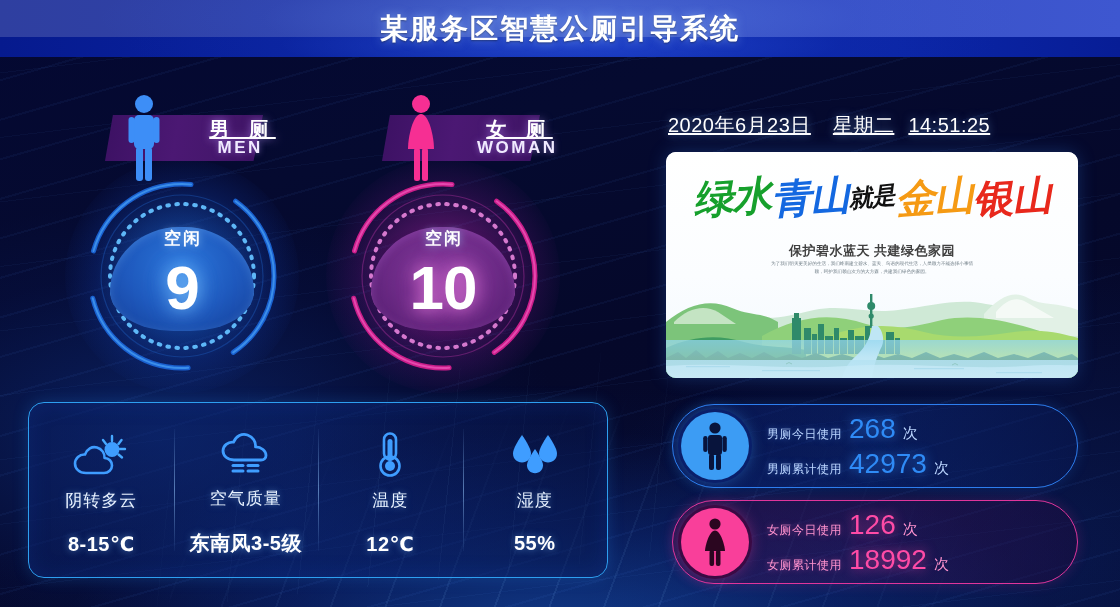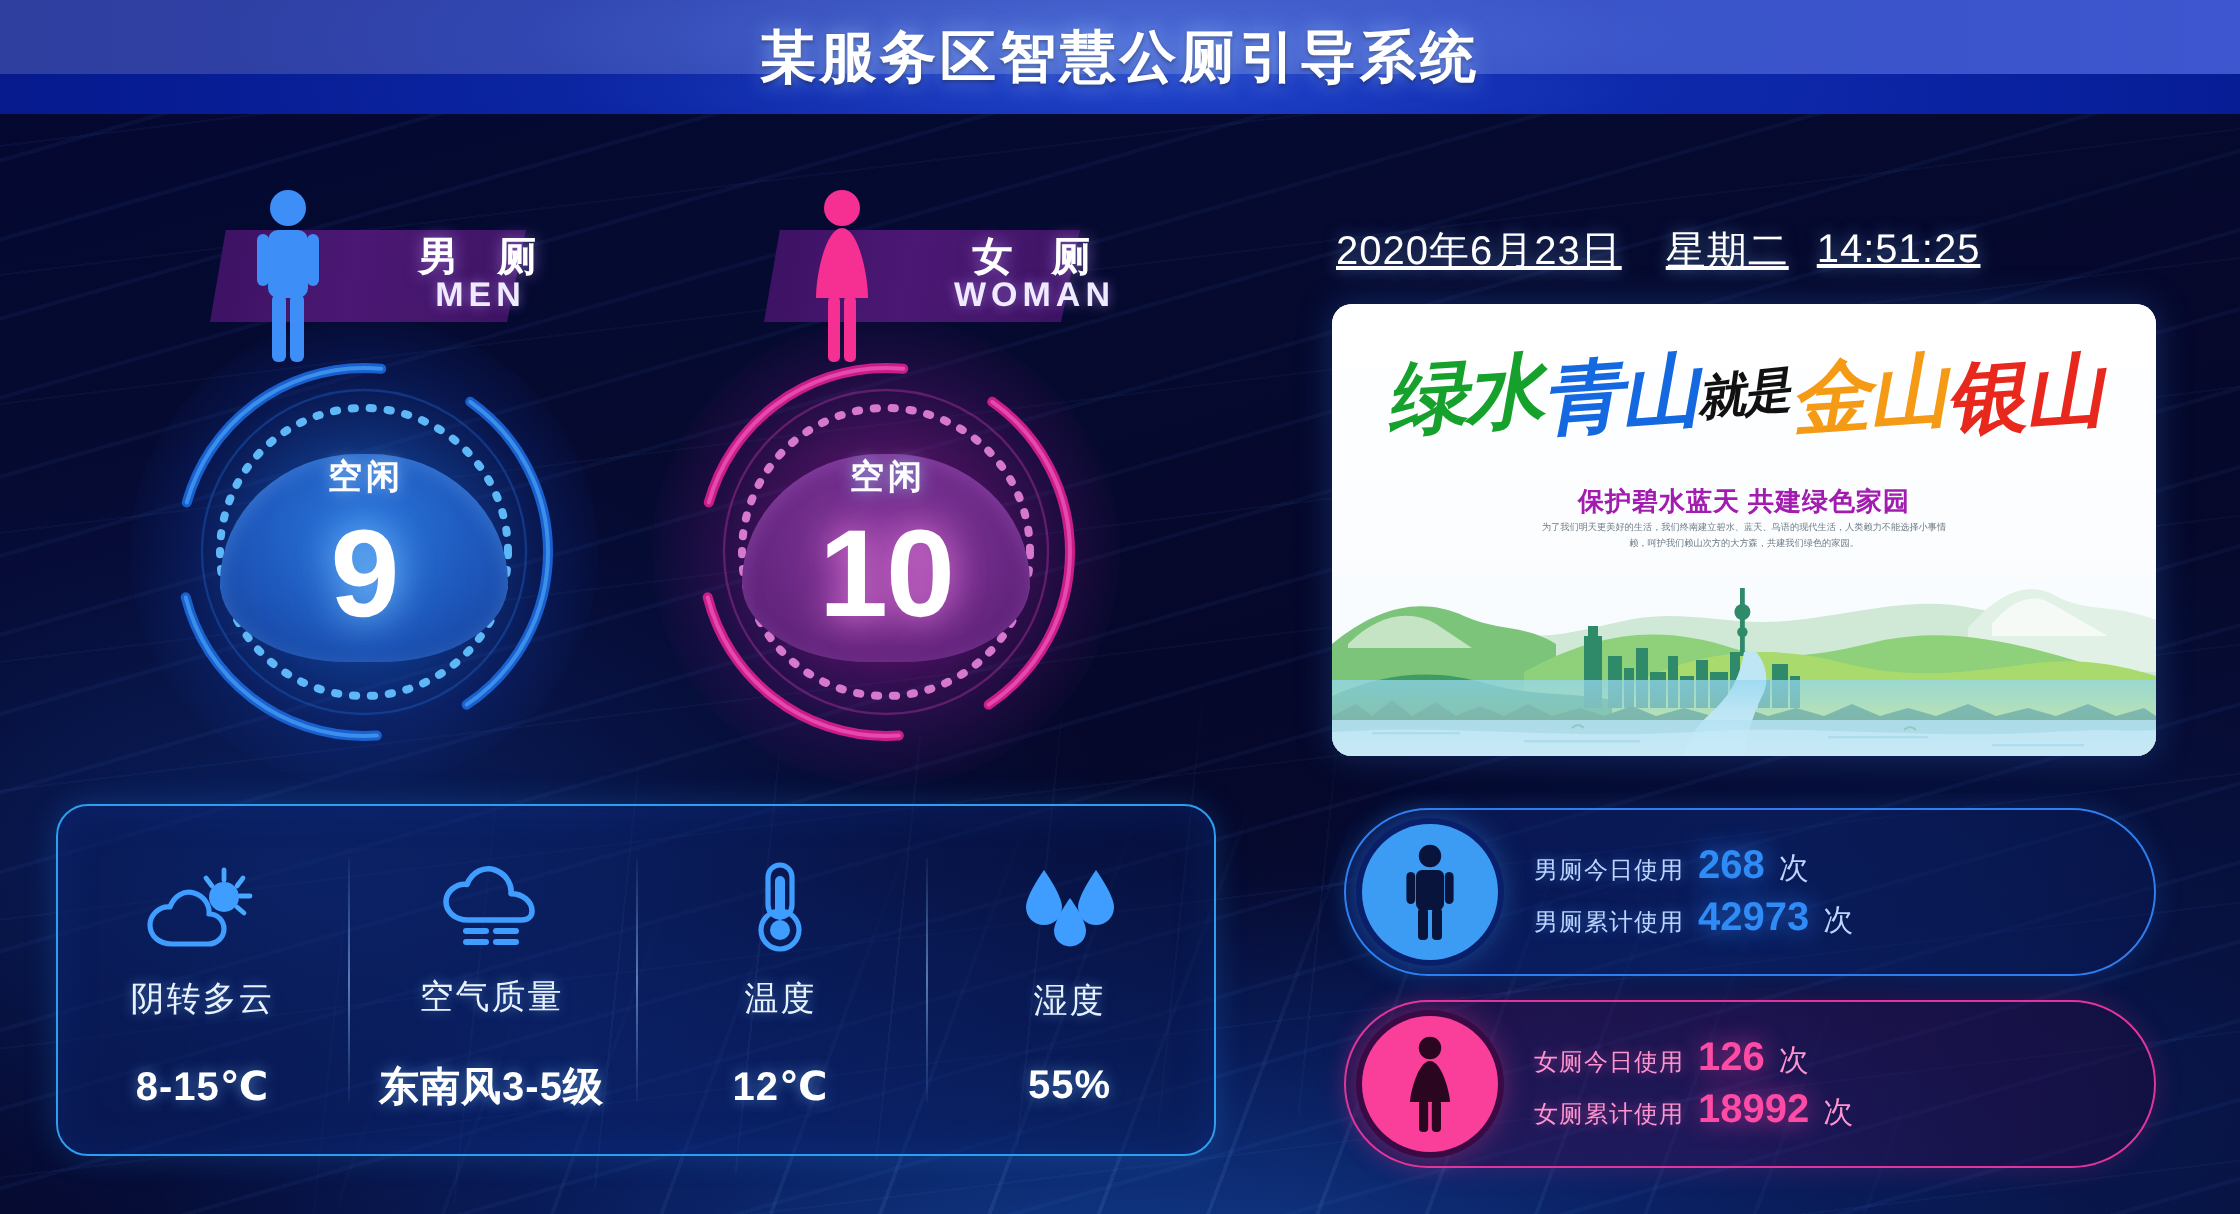--- a/index.html
+++ b/index.html
@@ -140,20 +140,21 @@
     left: 86px; top: 2px;
     text-align: center;
     width: 96px;
   }
   .banner .cn {
     color: #fff; font-size: 20px; font-weight: bold;
     letter-spacing: 7px;
     text-indent: 7px;
     line-height: 24px;
     text-shadow: 0 0 8px rgba(190,150,255,0.6);
+    text-decoration: underline;
   }
   .banner .en {
     color: #f0eaff; font-size: 17px; font-weight: bold;
     letter-spacing: 2.5px;
     text-indent: 2.5px;
     line-height: 14px;
     text-shadow: 0 0 6px rgba(190,150,255,0.55);
   }
   #banner-men  { left: 105px; top: 115px; width: 158px; }
   #banner-women{ left: 382px; top: 115px; width: 158px; }
@@ -287,21 +288,21 @@
   }
   #poster .calli span { display: inline-block; transform: rotate(-4deg); }
   #poster .calli .c1 { color: #16a02c; }
   #poster .calli .c2 { color: #1468e0; }
   #poster .calli .c3 { color: #111111; font-size: 24px; transform: rotate(-6deg) translateY(-6px); }
   #poster .calli .c4 { color: #f59a14; }
   #poster .calli .c5 { color: #e8281c; }
   #poster .sub {
     position: absolute; left: 0; top: 90px; width: 100%;
     text-align: center;
-    color: #a21caf; font-size: 13px; font-weight: bold;
+    color: #404040; font-size: 13px; font-weight: bold;
     letter-spacing: 0.5px;
   }
   #poster .fine {
     position: absolute; left: 50%; top: 108px;
     transform: translateX(-50%);
     width: 210px;
     text-align: center;
     color: #6d7b84; font-size: 4.6px; line-height: 7.5px;
   }
   #poster .hills { position: absolute; left: 0; bottom: 0; width: 100%; height: 112px; }
@@ -338,21 +339,21 @@
     flex: 0 0 auto;
     display: flex; align-items: center; justify-content: center;
     position: relative;
   }
   #use-men .badge { background: #3c9cf4; box-shadow: 0 0 0 3px #0a1f6a, 0 0 16px rgba(60,156,244,0.55); }
   #use-women .badge { background: #f93f9a; box-shadow: 0 0 0 3px #3a0a44, 0 0 16px rgba(249,63,154,0.5); }
   .usecard .lines { margin-left: 18px; }
   .usecard .line { display: flex; align-items: baseline; white-space: nowrap; }
   .usecard .line + .line { margin-top: 3px; }
   .usecard .lbl { font-size: 12px; letter-spacing: 0.5px; }
-  .usecard .num { font-size: 20px; font-weight: bold; margin: 0 7px; letter-spacing: 0px; }
+  .usecard .num { font-size: 28px; font-weight: normal; margin: 0 7px; letter-spacing: 0px; }
   .usecard .unit { font-size: 15px; }
   #use-men .lbl  { color: #bcd6ff; text-shadow: 0 0 6px rgba(80,150,255,0.5); }
   #use-men .num  { color: #2f8bf6; text-shadow: 0 0 12px rgba(50,140,255,0.75); }
   #use-men .unit { color: #bcd6ff; }
   #use-women .lbl  { color: #ff93cf; text-shadow: 0 0 6px rgba(255,90,180,0.45); }
   #use-women .num  { color: #ff4ba6; text-shadow: 0 0 12px rgba(255,70,170,0.7); }
   #use-women .unit { color: #ff93cf; }
 </style>
 </head>
 <body>

